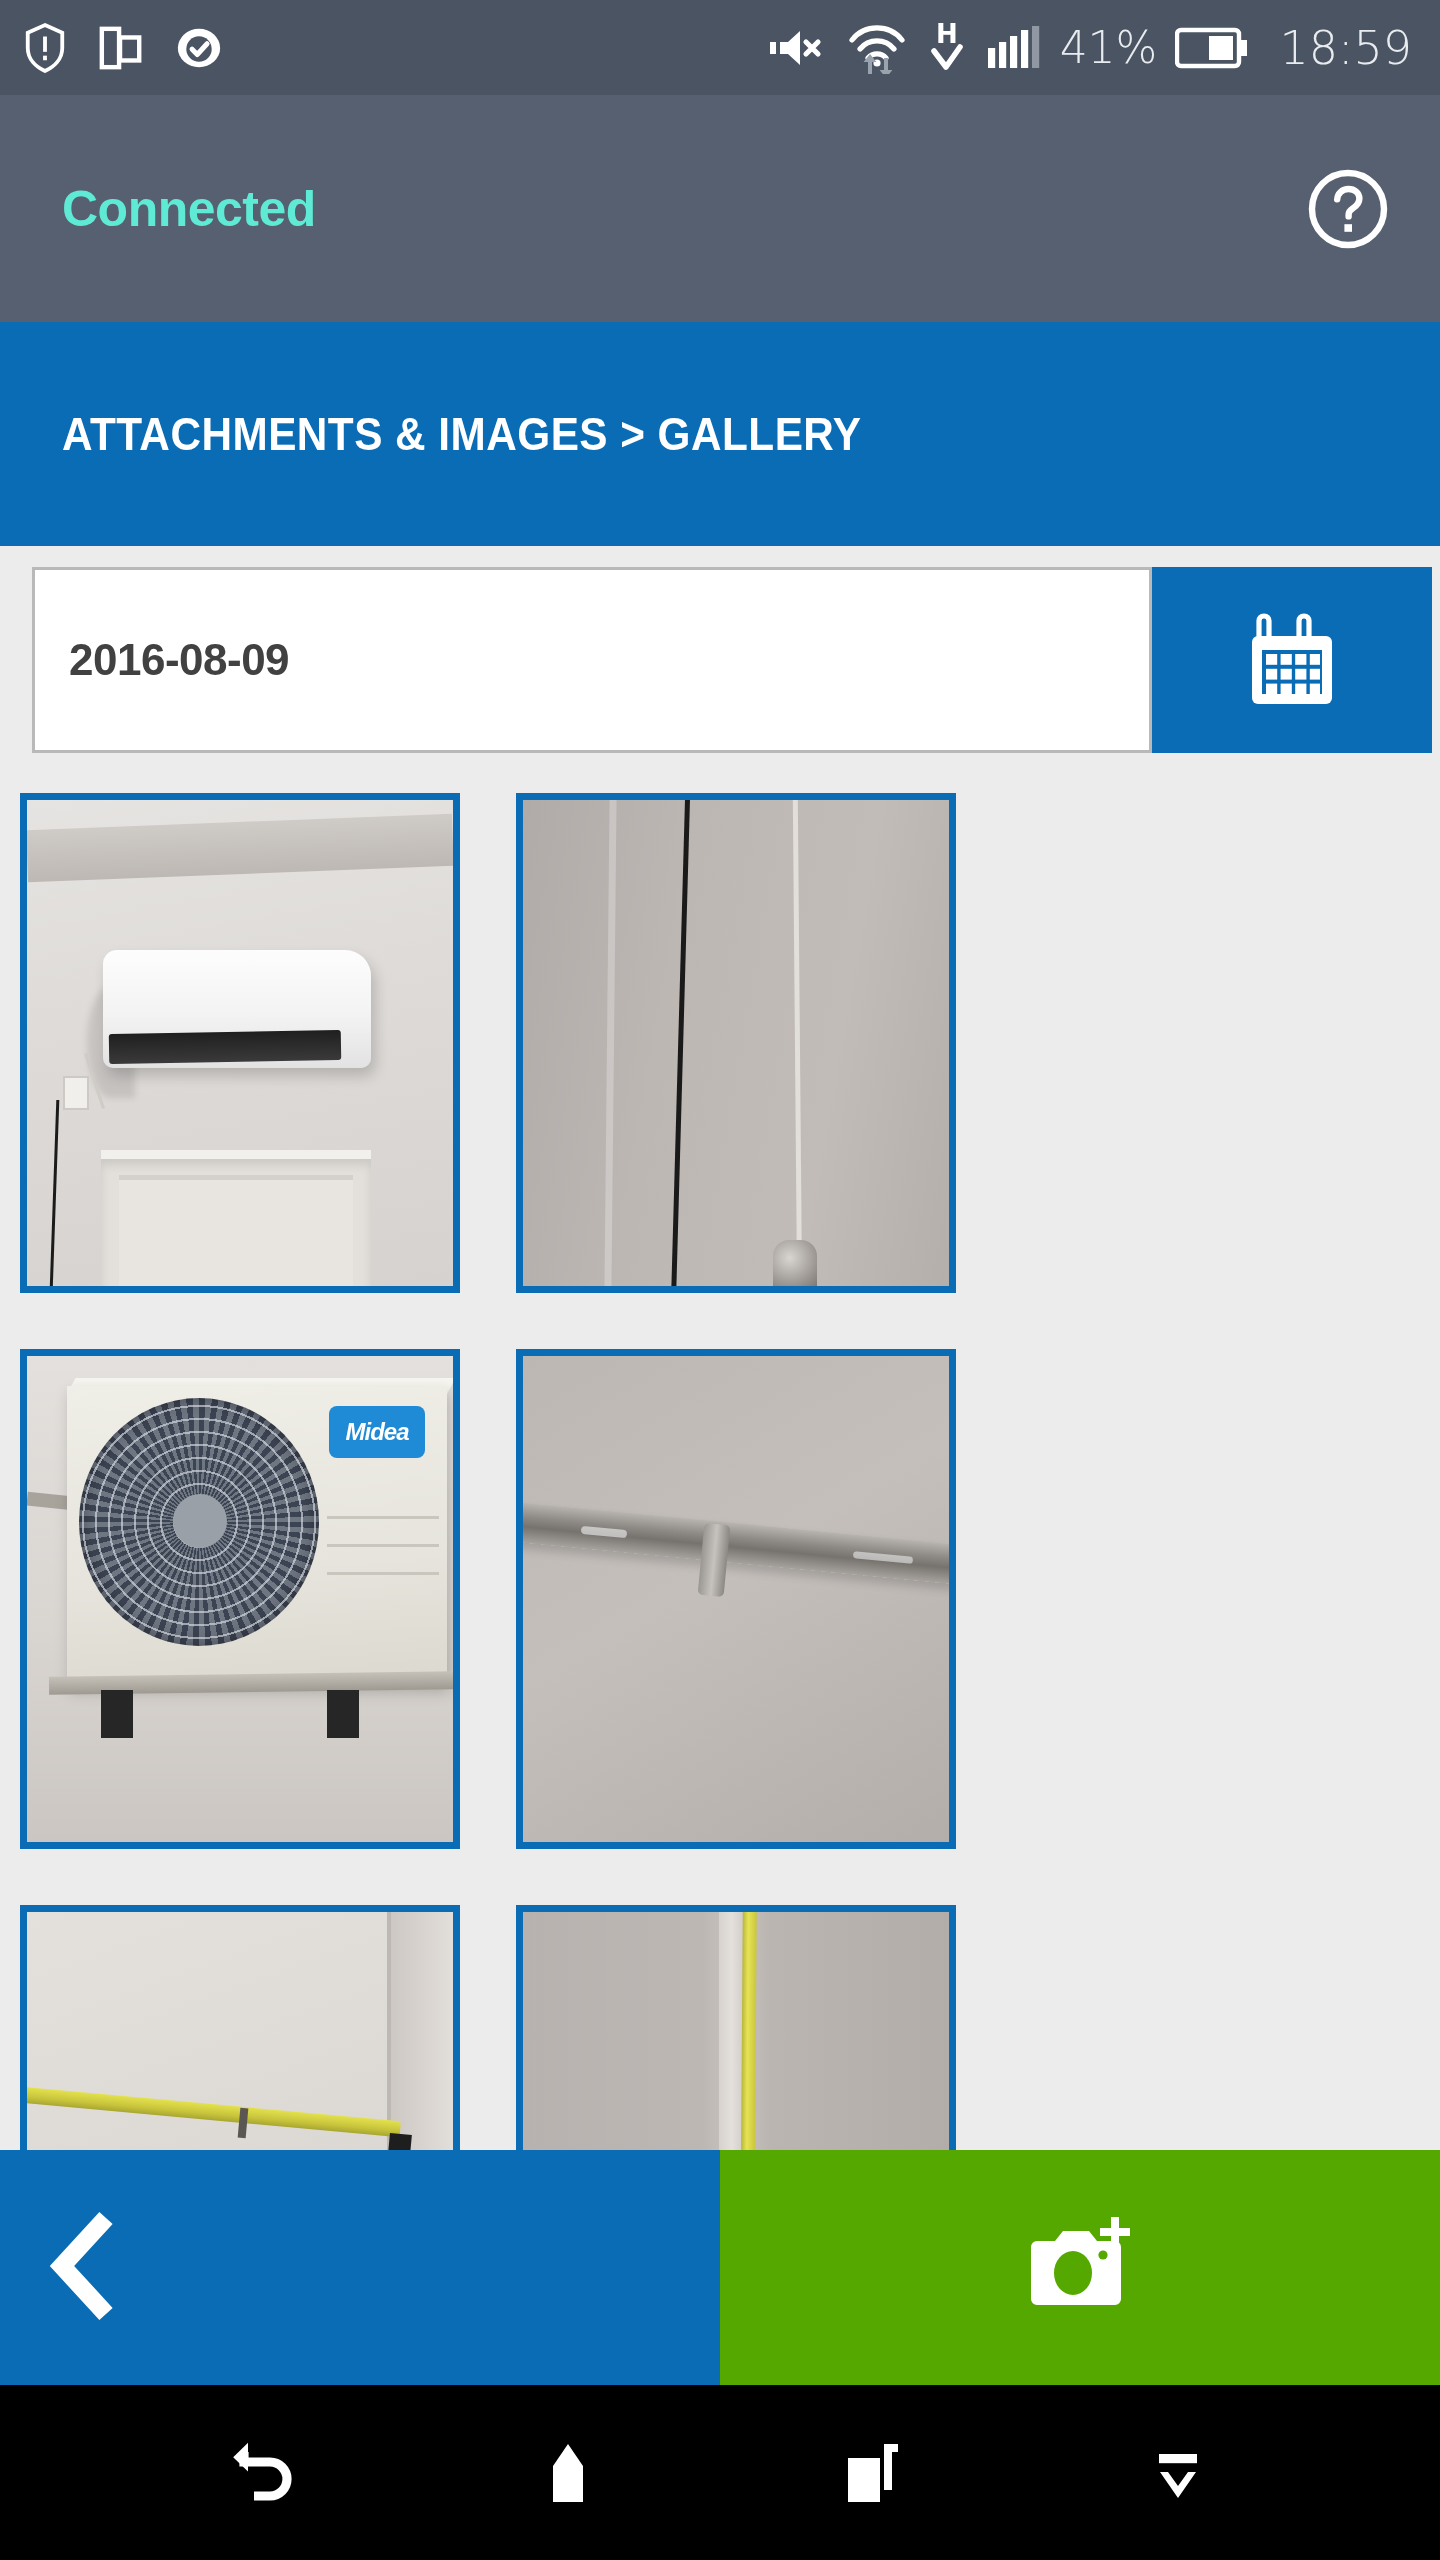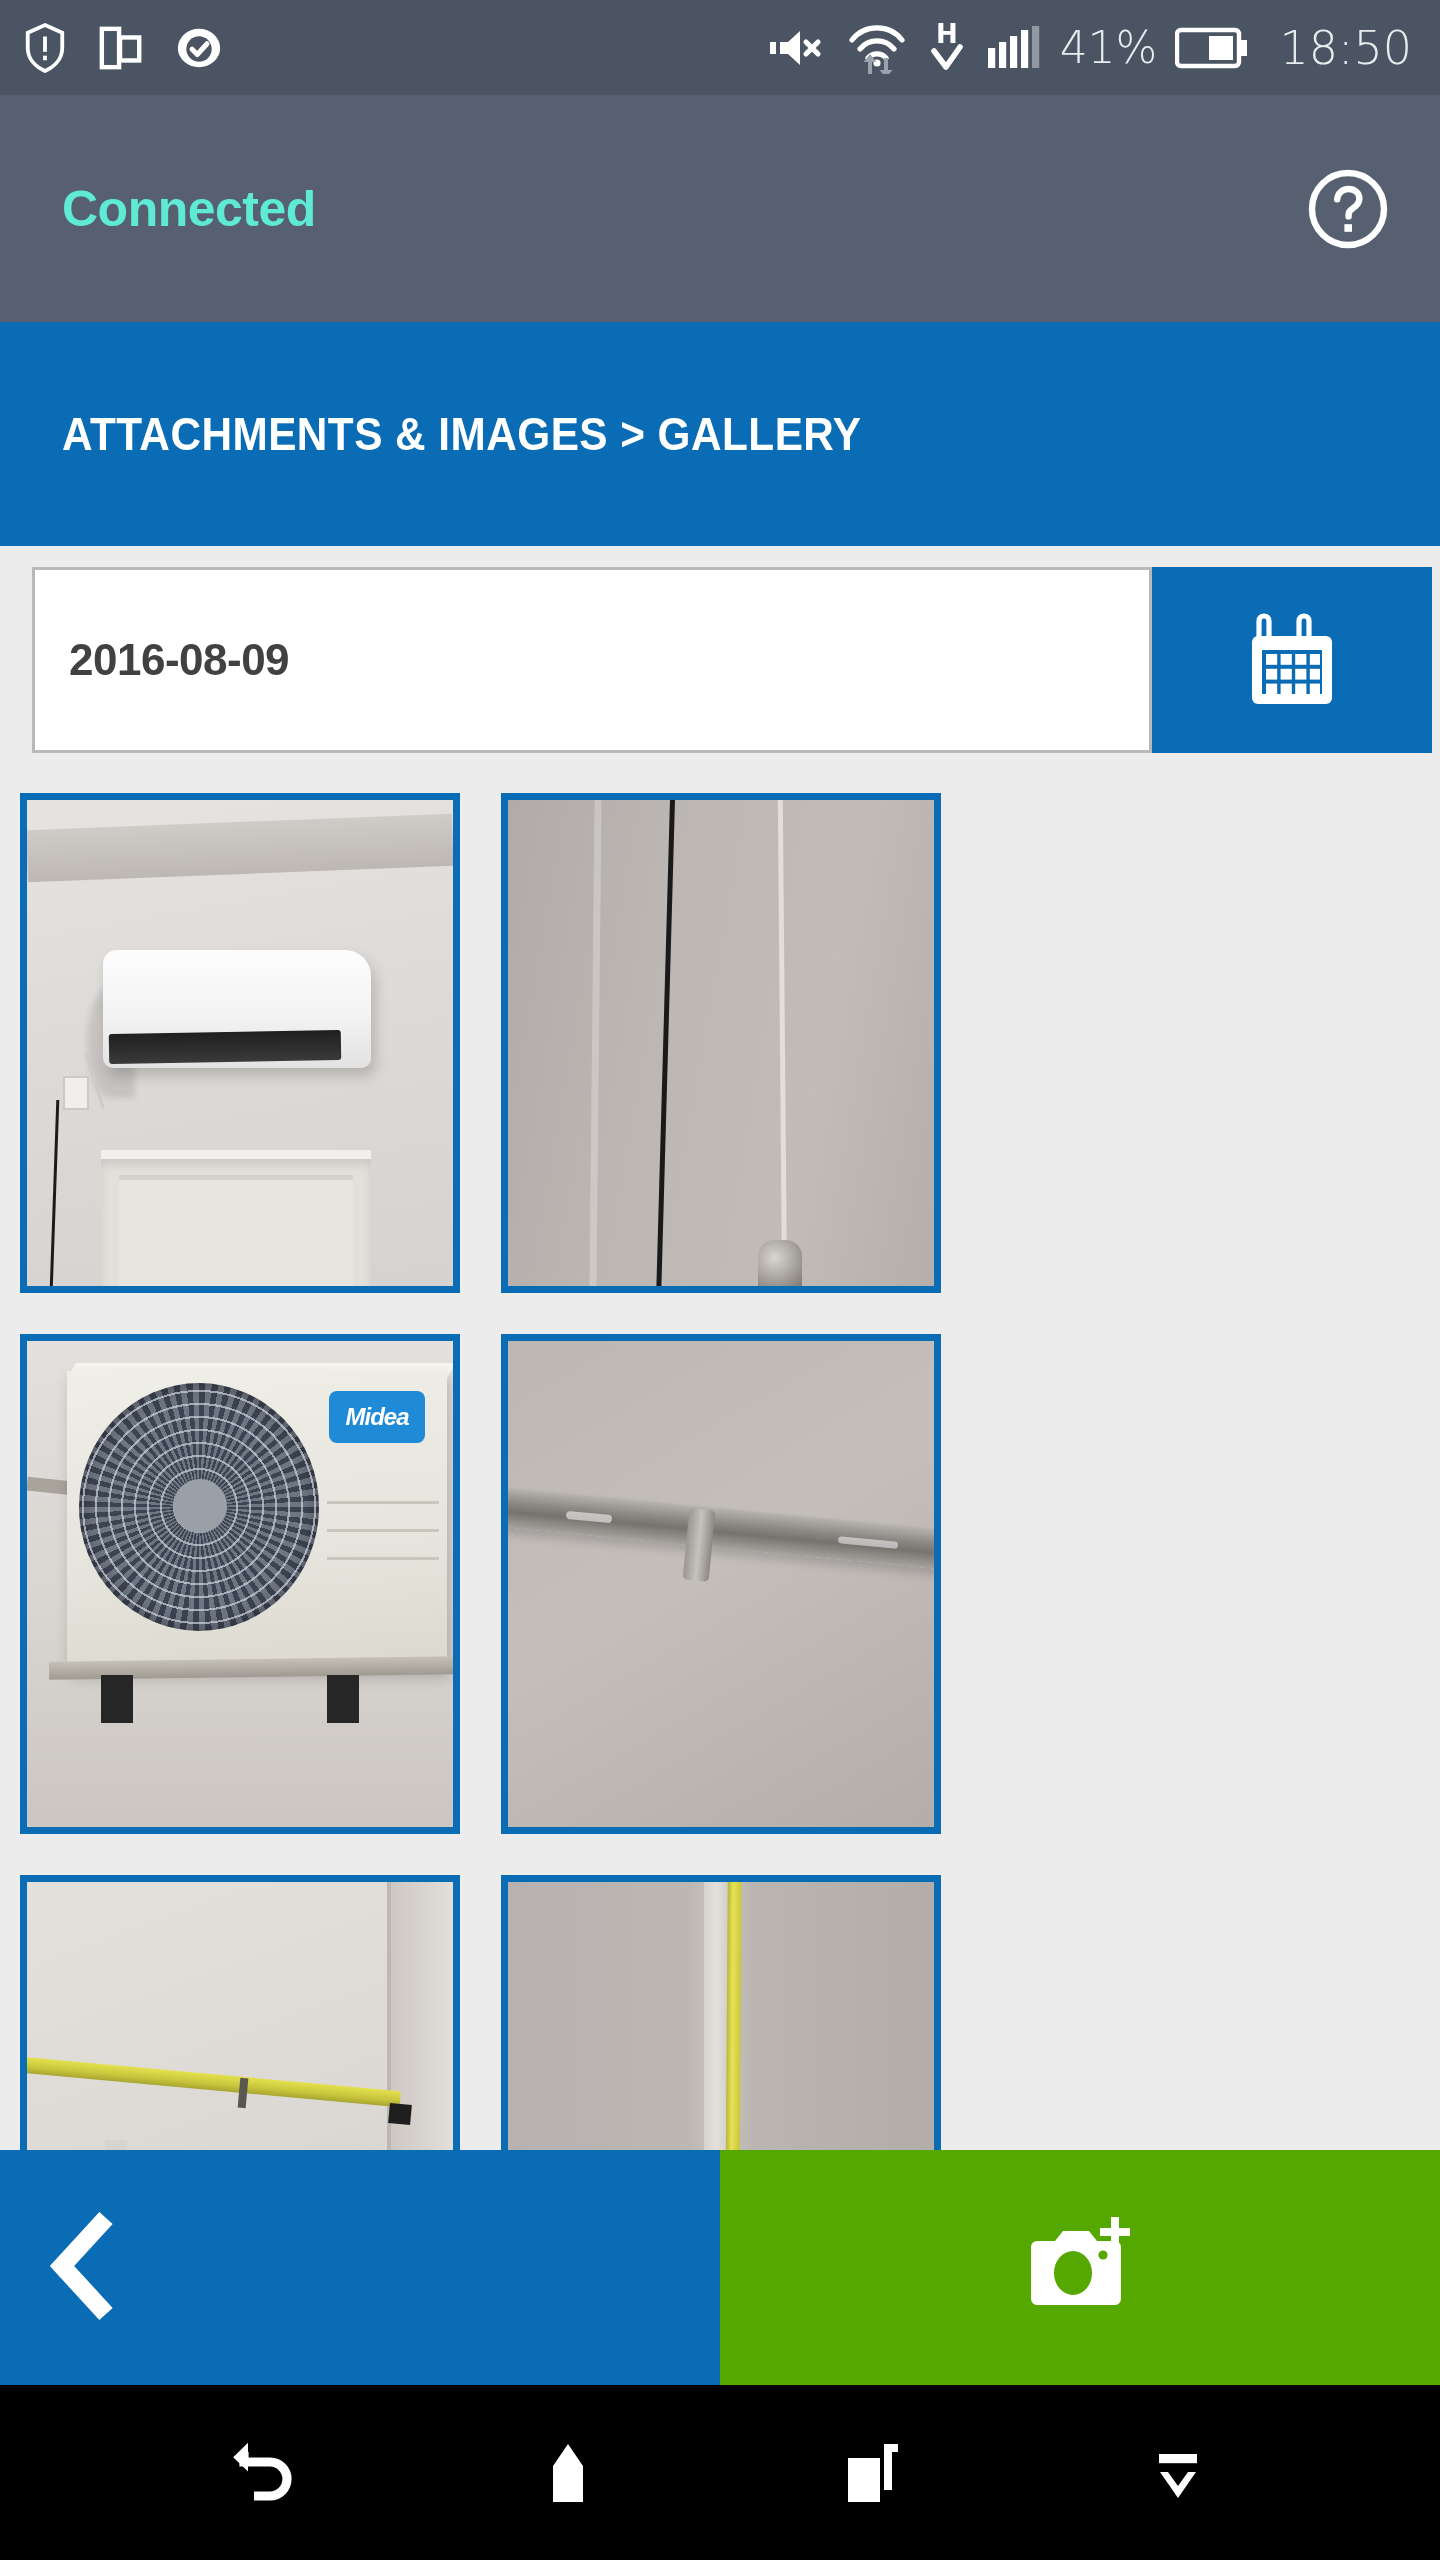--- a/index.html
+++ b/index.html
@@ -74,21 +74,21 @@
     color:#414141; font-size:44px; font-weight:bold; letter-spacing:-0.5px;
   }
   .calendar-btn{
     width:280px; background:#0a6cb4;
     display:flex; align-items:center; justify-content:center;
   }
 
   
   .gallery{
     position:absolute; left:20px; top:247px; width:1400px;
-    display:flex; flex-wrap:wrap; gap:41px;align-items:flex-end;
+    display:flex; flex-wrap:wrap; gap:56px;align-items:flex-end;
   }
   .thumb{
     width:440px; height:500px;
     border:7px solid #0a6cb4;
     background:#b6aeb0;
     overflow:hidden; position:relative;
   }
   .thumb-photo{ position:absolute; inset:0; }
 
   
@@ -292,21 +292,21 @@
     <span class="sb-battery-text">41%</span>
 
     <span class="sb-icon">
       <svg width="74" height="44" viewBox="0 0 37 22">
         <rect x="1" y="2" width="31" height="18" rx="2" fill="none" stroke="#ffffff" stroke-width="2.2"></rect>
         <rect x="17" y="5" width="12" height="12" fill="#ffffff"></rect>
         <rect x="33" y="7" width="3" height="8" fill="#ffffff"></rect>
       </svg>
     </span>
 
-    <span class="sb-clock">18:50</span>
+    <span class="sb-clock">18:59</span>
 
   </div>
 </div>
 
 <div class="appheader">
   <span class="app-title">Connected</span>
   <span class="help-btn">
     <svg width="84" height="84" viewBox="0 0 42 42">
       <circle cx="21" cy="21" r="18" fill="none" stroke="#ffffff" stroke-width="3.2"></circle>
       <path d="M15.6 16.2 c0.2-3.2 2.7-5.2 5.6-5.2 3.1 0 5.5 1.9 5.5 4.8 0 2.6-1.6 3.8-3.3 4.9 -1.4 0.9-2.1 1.6-2.1 3.1 v0.9" fill="none" stroke="#ffffff" stroke-width="3.2" stroke-linecap="round"></path>

